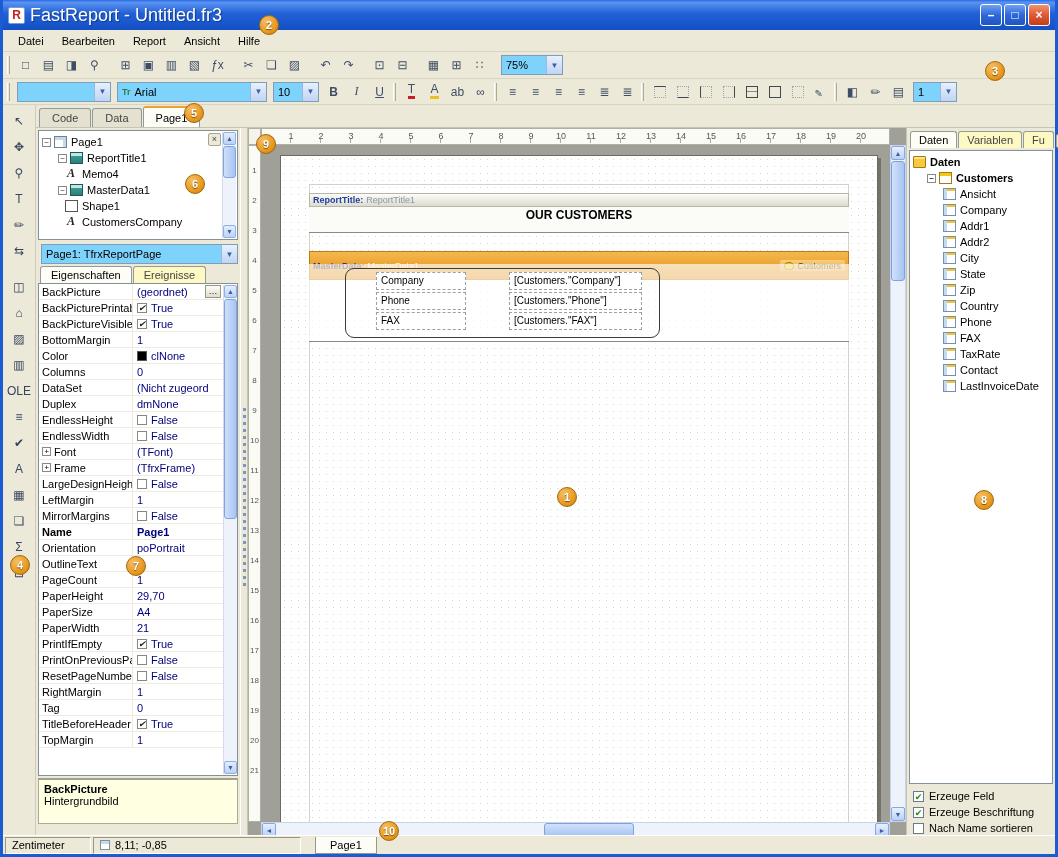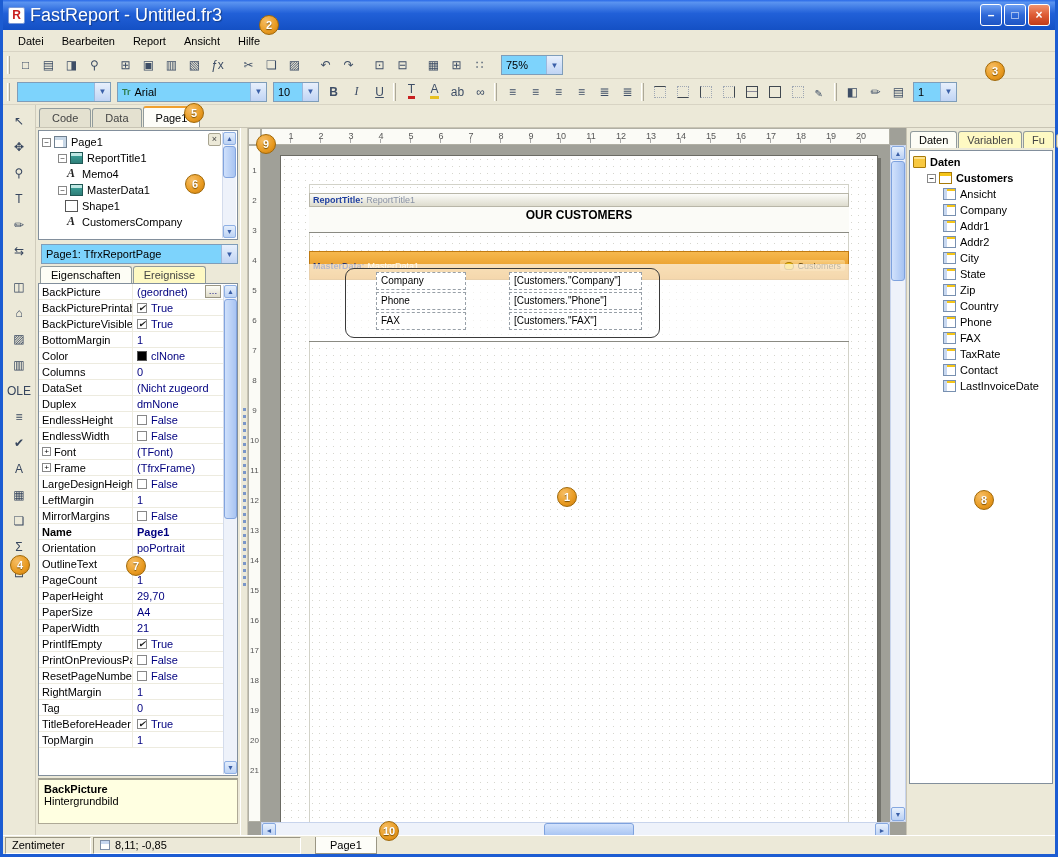--- a/index.html
+++ b/index.html
@@ -985,20 +985,35 @@
             <div class="titem l2">
               <i class="ticon i-field"></i>
               <span>Contact</span>
             </div>
             <div class="titem l2">
               <i class="ticon i-field"></i>
               <span>LastInvoiceDate</span>
             </div>
           </div>
       </div>
+      <div class="rp-opts">
+
+      <div class="opt checked">
+            <span class="box"></span>
+            <span>Erzeuge Feld</span>
+          </div>
+          <div class="opt checked">
+            <span class="box"></span>
+            <span>Erzeuge Beschriftung</span>
+          </div>
+          <div class="opt">
+            <span class="box"></span>
+            <span>Nach Name sortieren</span>
+          </div>
+        </div>
     </div>
   </div>
 
   <div class="statusbar">
     <div class="sb-cell sb-unit">
         <span>Zentimeter</span>
       </div>
     <div class="sb-cell sb-coords">
       <span class="sb-gridicon"></span>
       <span>8,11; -0,85</span>

